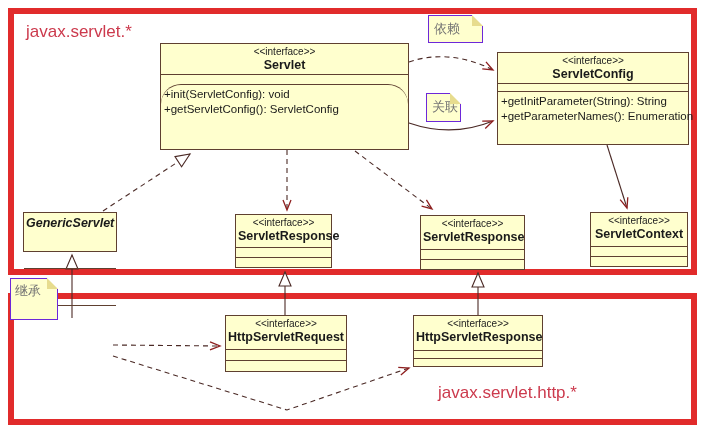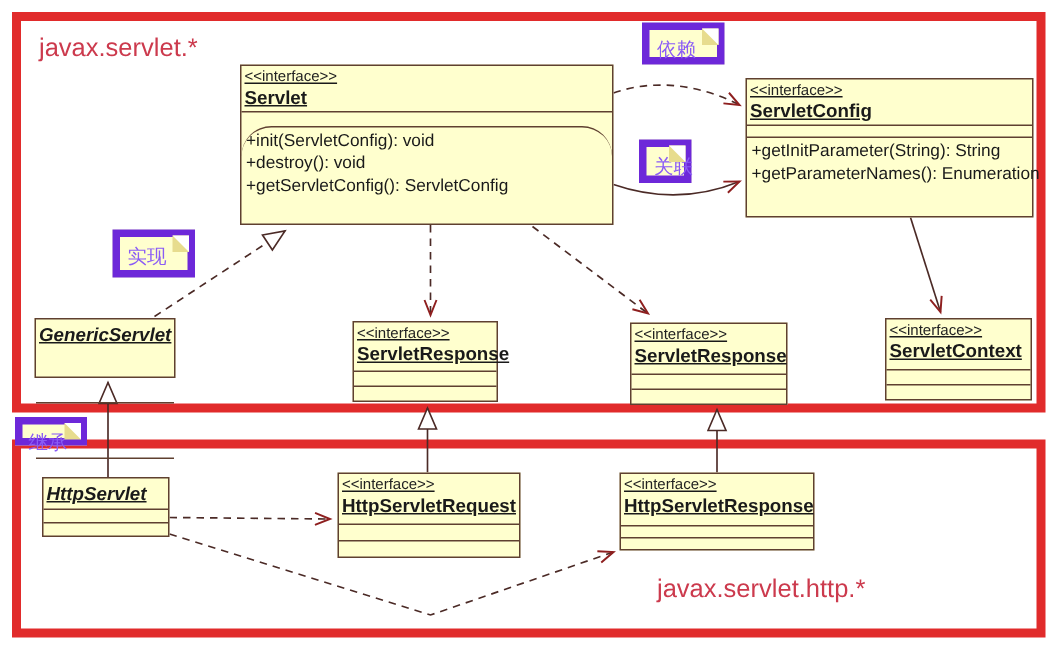--- a/index.html
+++ b/index.html
@@ -5,29 +5,29 @@
   html,body{margin:0;padding:0;background:#ffffff;font-family:"Liberation Sans",sans-serif;}
   #stage{position:relative;width:704px;height:431px;background:#ffffff;overflow:hidden;}
 
   .pkg{position:absolute;border:6px solid #e12b2b;z-index:1;background:transparent;}
   .pkg-label{position:absolute;color:#cc3a4d;font-size:17px;z-index:2;white-space:nowrap;}
 
   svg.wires{position:absolute;left:0;top:0;z-index:3;}
 
   .cls{position:absolute;background:#ffffce;border:1px solid #5f4030;box-sizing:border-box;
        z-index:4;display:flex;flex-direction:column;color:#1a1a1a;}
-  .cls-title{padding:2px 2px 1px 2px;flex:0 0 auto;text-decoration:underline;}
+  .cls-title{text-align:center;padding:2px 2px 1px 2px;flex:0 0 auto;}
   .stereo{font-size:10px;line-height:12px;color:#222;}
   .cname{font-size:12.5px;font-weight:bold;line-height:15px;}
   .cname.abstract{font-style:italic;}
   .comp{border-top:1px solid #5f4030;box-sizing:border-box;}
   .methods{padding:2px 3px;font-size:11.5px;line-height:15px;white-space:nowrap;}
 
-  .note{position:absolute;background:#ffffce;border:5px solid #6d28d9;box-sizing:border-box;
-        z-index:4;font-size:13px;color:#8b5cf6;padding:4px 5px;white-space:nowrap;}
+  .note{position:absolute;background:#ffffce;border:1px solid #6d28d9;box-sizing:border-box;
+        z-index:4;font-size:13px;color:#737373;padding:4px 5px;white-space:nowrap;}
   .note .fold{content:"";position:absolute;top:-1px;right:-1px;width:0;height:0;
         border-style:solid;border-width:0 11px 11px 0;
         border-color:#ffffff #ffffff #e7dc8e #e7dc8e;}
 </style>
 </head>
 <body>
 
 <div id="stage">
 
   <div class="pkg" style="left:8px;top:8px;width:689px;height:267px;box-sizing:border-box;"></div>
@@ -70,21 +70,20 @@
   </svg>
 
   <div class="cls" style="left:160px;top:43px;width:249px;height:107px;">
     <div class="cls-title">
       <div class="stereo">&lt;&lt;interface&gt;&gt;</div>
       <div class="cname">Servlet</div>
     </div>
     <div class="comp" style="height:10px;"></div>
     <div class="comp methods" style="flex:1;border-radius:20px;">
       <div>+init(ServletConfig): void</div>
-      <div>+destroy(): void</div>
       <div>+getServletConfig(): ServletConfig</div>
     </div>
   </div>
 
   <div class="cls" style="left:497px;top:52px;width:192px;height:93px;">
     <div class="cls-title">
       <div class="stereo">&lt;&lt;interface&gt;&gt;</div>
       <div class="cname">ServletConfig</div>
     </div>
     <div class="comp" style="height:8px;"></div>
@@ -122,27 +121,20 @@
 
   <div class="cls" style="left:590px;top:212px;width:98px;height:55px;">
     <div class="cls-title">
       <div class="stereo">&lt;&lt;interface&gt;&gt;</div>
       <div class="cname">ServletContext</div>
     </div>
     <div class="comp" style="height:10px;margin-top:auto;"></div>
     <div class="comp" style="height:10px;"></div>
   </div>
 
-  <div class="cls" style="left:28px;top:318px;width:85px;height:40px;">
-    <div class="cls-title" style="padding-top:3px;">
-      <div class="cname abstract">HttpServlet</div>
-    </div>
-    <div class="comp" style="height:9px;margin-top:auto;"></div>
-    <div class="comp" style="height:9px;"></div>
-  </div>
 
   <div class="cls" style="left:225px;top:315px;width:122px;height:57px;">
     <div class="cls-title">
       <div class="stereo">&lt;&lt;interface&gt;&gt;</div>
       <div class="cname">HttpServletRequest</div>
     </div>
     <div class="comp" style="height:11px;margin-top:auto;"></div>
     <div class="comp" style="height:11px;"></div>
   </div>
 
@@ -156,22 +148,18 @@
   </div>
 
   <div class="note" style="left:428px;top:15px;width:55px;height:28px;">
     <span class="fold"></span>
     <span>依赖</span>
   </div>
   <div class="note" style="left:426px;top:93px;width:35px;height:29px;">
     <span class="fold"></span>
     <span>关联</span>
   </div>
-  <div class="note" style="left:75px;top:153px;width:55px;height:32px;">
-    <span class="fold"></span>
-    <span>实现</span>
-  </div>
-  <div class="note" style="left:10px;top:278px;width:48px;height:19px;padding:3px 4px;">
+  <div class="note" style="left:10px;top:278px;width:48px;height:42px;padding:3px 4px;">
     <span class="fold"></span>
     <span>继承</span>
   </div>
 
 </div>
 
 </body></html>

